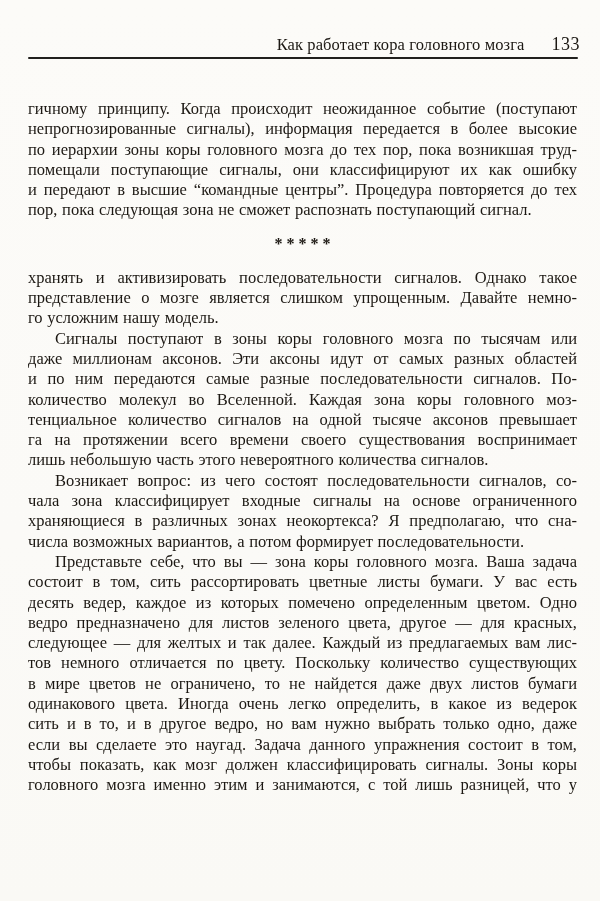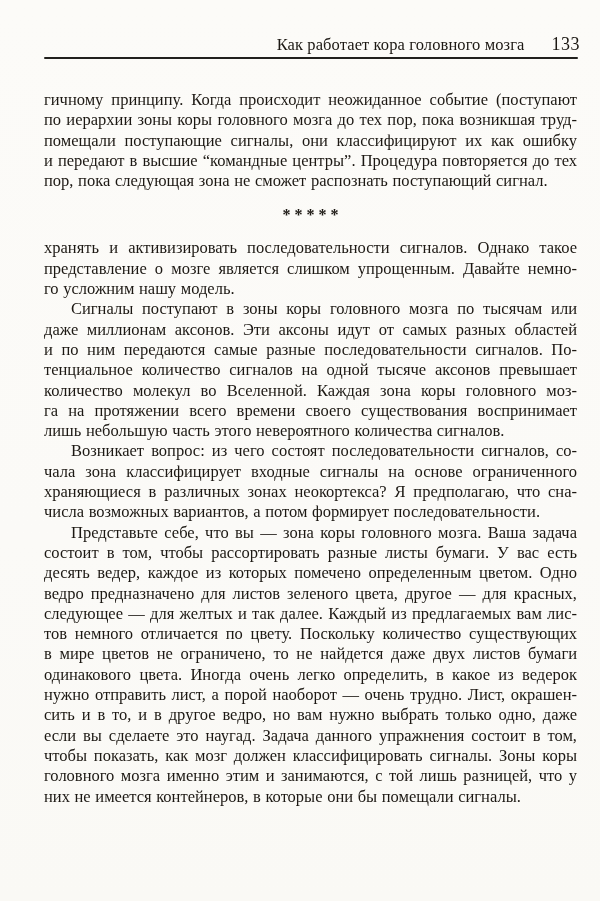--- a/index.html
+++ b/index.html
@@ -10,21 +10,20 @@
   .page {
     position: relative;
     width: 600px;
     height: 901px;
     margin: 0 auto;
     background: linear-gradient(180deg, #fcfbf8 0%, #fbfaf7 60%, #faf9f5 100%);
     color: #1c1813;
     font-family: "Liberation Serif", "DejaVu Serif", serif;
     overflow: hidden;
     box-sizing: border-box;
-    padding-left: 16px;
   }
   .running-head {
     display: flex;
     justify-content: flex-end;
     align-items: baseline;
     gap: 27px;
     padding: 36px 20px 0 28px;
   }
   .head-title {
     font-size: 16.5px;
@@ -37,21 +36,21 @@
     line-height: 17px;
     letter-spacing: 0.5px;
   }
   .head-rule {
     height: 2px;
     background: #21201d;
     margin: 4px 22px 0 28px;
     border-radius: 1px;
   }
   .body-text {
-    margin: 31px 23px 0 28px;
+    margin: 40px 23px 0 28px;
     font-size: 16.5px;
   }
   .para { margin: 0; }
   .line {
     line-height: 20.3px;
     white-space: normal;
     text-align: justify;
     text-align-last: justify;
     word-spacing: 0.5px;
   }
@@ -73,56 +72,55 @@
 
 <div class="page">
   <header class="running-head">
     <span class="head-title">Как работает кора головного мозга</span>
     <span class="head-page">133</span>
   </header>
   <div class="head-rule"></div>
   <main class="body-text" id="body-text">
       <div class="para">
         <div class="line">гичному принципу. Когда происходит неожиданное событие (поступают</div>
+        <div class="line">непрогнозированные сигналы), информация передается в более высокие</div>
         <div class="line">по иерархии зоны коры головного мозга до тех пор, пока возникшая труд-</div>
         <div class="line">помещали поступающие сигналы, они классифицируют их как ошибку</div>
         <div class="line">и передают в высшие “командные центры”. Процедура повторяется до тех</div>
         <div class="line last">пор, пока следующая зона не сможет распознать поступающий сигнал.</div>
       </div>
       <div class="separator">*****</div>
       <div class="para">
         <div class="line">хранять и активизировать последовательности сигналов. Однако такое</div>
         <div class="line">представление о мозге является слишком упрощенным. Давайте немно-</div>
         <div class="line last">го усложним нашу модель.</div>
       </div>
       <div class="para">
         <div class="line indent">Сигналы поступают в зоны коры головного мозга по тысячам или</div>
         <div class="line">даже миллионам аксонов. Эти аксоны идут от самых разных областей</div>
         <div class="line">и по ним передаются самые разные последовательности сигналов. По-</div>
+        <div class="line">количество молекул во Вселенной. Каждая зона коры головного моз-</div>
         <div class="line">тенциальное количество сигналов на одной тысяче аксонов превышает</div>
-        <div class="line">количество молекул во Вселенной. Каждая зона коры головного моз-</div>
         <div class="line">га на протяжении всего времени своего существования воспринимает</div>
         <div class="line last">лишь небольшую часть этого невероятного количества сигналов.</div>
       </div>
       <div class="para">
         <div class="line indent">Возникает вопрос: из чего состоят последовательности сигналов, со-</div>
         <div class="line">чала зона классифицирует входные сигналы на основе ограниченного</div>
         <div class="line">храняющиеся в различных зонах неокортекса? Я предполагаю, что сна-</div>
         <div class="line last">числа возможных вариантов, а потом формирует последовательности.</div>
       </div>
       <div class="para">
         <div class="line indent">Представьте себе, что вы — зона коры головного мозга. Ваша задача</div>
-        <div class="line">состоит в том, чтобы рассортировать разные листы бумаги. У вас есть</div>
+        <div class="line">состоит в том, сить рассортировать цветные листы бумаги. У вас есть</div>
         <div class="line">десять ведер, каждое из которых помечено определенным цветом. Одно</div>
         <div class="line">ведро предназначено для листов зеленого цвета, другое — для красных,</div>
         <div class="line">следующее — для желтых и так далее. Каждый из предлагаемых вам лис-</div>
         <div class="line">тов немного отличается по цвету. Поскольку количество существующих</div>
         <div class="line">в мире цветов не ограничено, то не найдется даже двух листов бумаги</div>
         <div class="line">одинакового цвета. Иногда очень легко определить, в какое из ведерок</div>
-        <div class="line">нужно отправить лист, а порой наоборот — очень трудно. Лист, окрашен-</div>
         <div class="line">сить и в то, и в другое ведро, но вам нужно выбрать только одно, даже</div>
         <div class="line">если вы сделаете это наугад. Задача данного упражнения состоит в том,</div>
         <div class="line">чтобы показать, как мозг должен классифицировать сигналы. Зоны коры</div>
         <div class="line">головного мозга именно этим и занимаются, с той лишь разницей, что у</div>
-        <div class="line last">них не имеется контейнеров, в которые они бы помещали сигналы.</div>
       </div>
     </main>
 </div>
 
 </body></html>

